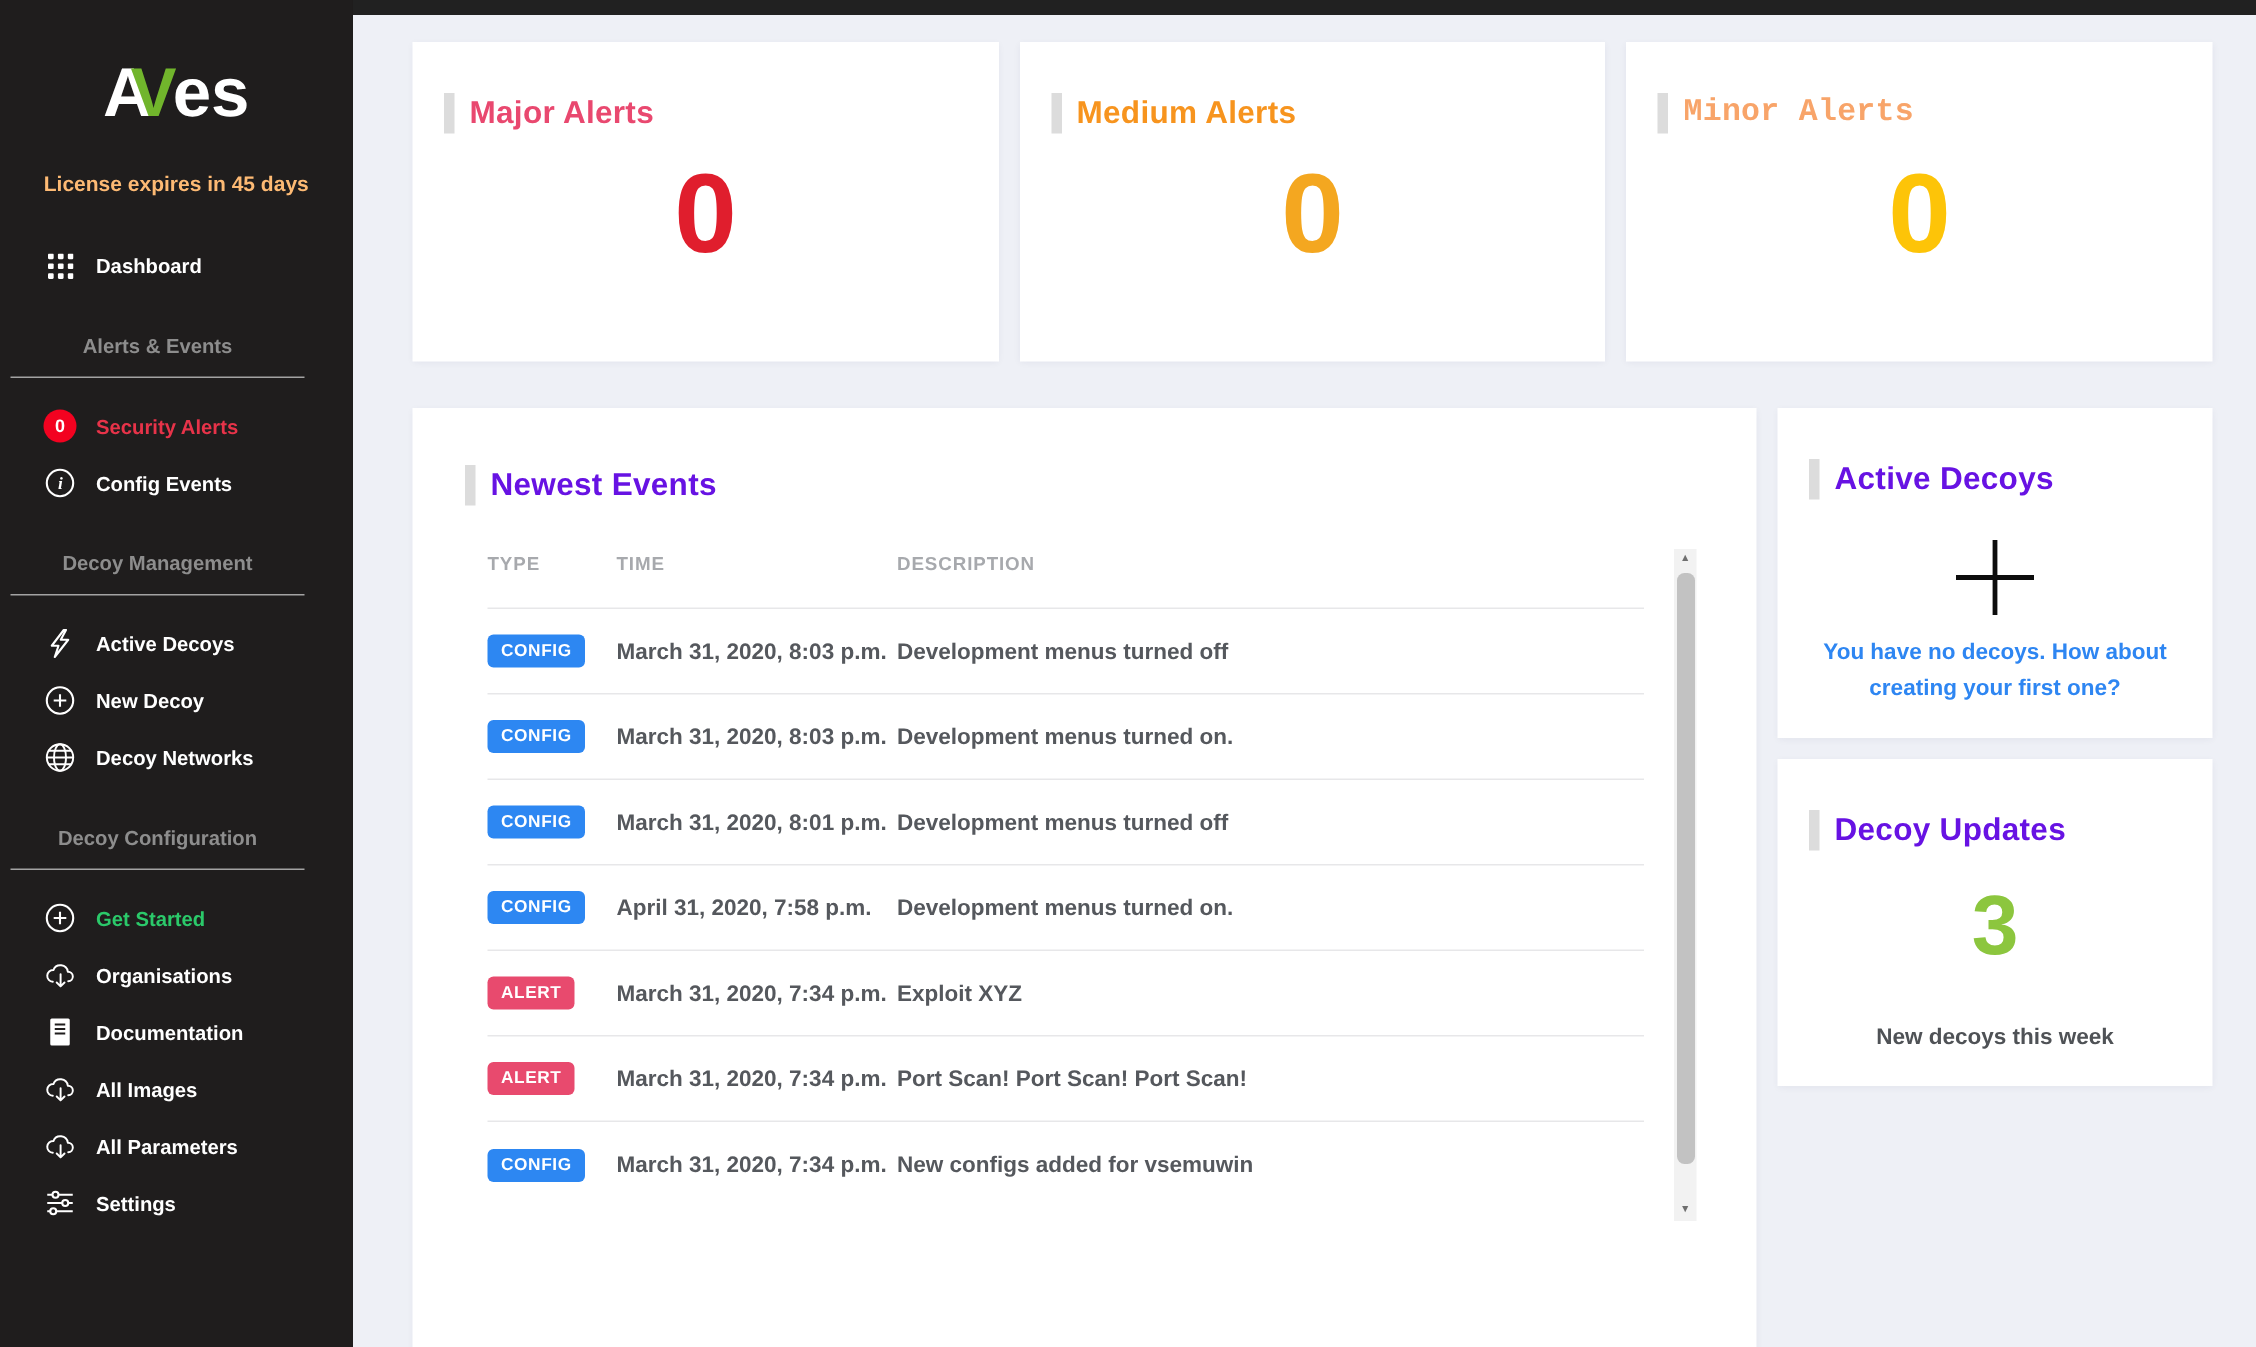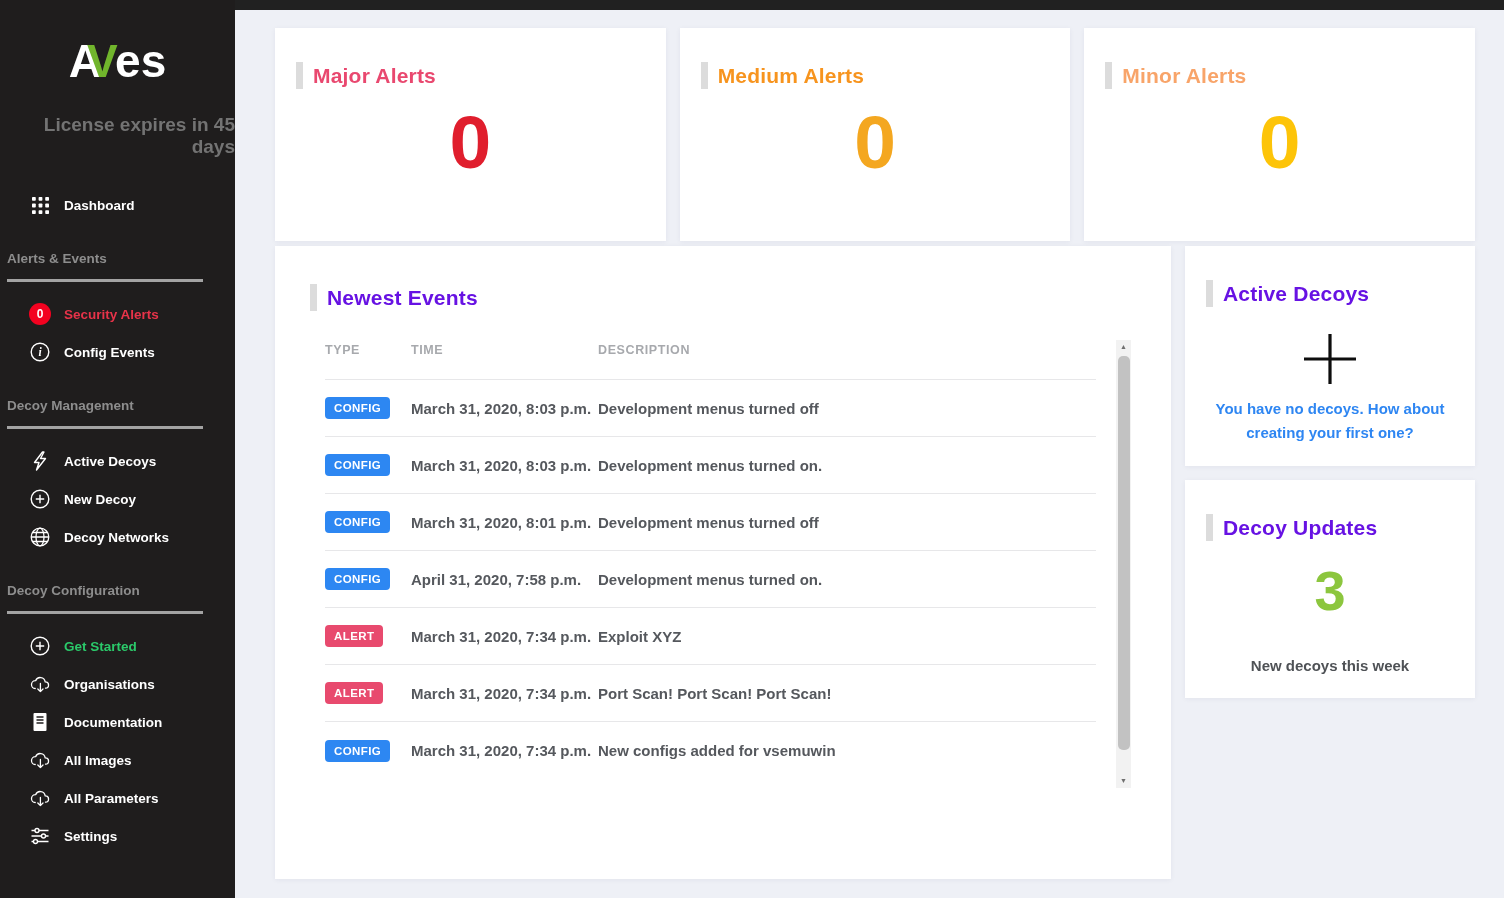--- a/index.html
+++ b/index.html
@@ -11,44 +11,45 @@
   }
   
   .sidebar {
     position: fixed; left: 0; top: 0; width: 235px; height: 898px;
     background: #1f1d1d; color: #fff; z-index: 5;
   }
   .logo { text-align: center; margin-top: 38px; font-size: 46px; font-weight: bold; letter-spacing: 0; line-height: 1; user-select: none; }
   .logo-a { color: #fff; }
   .logo-v { color: #71b52c; margin-left: -15px; }
   .logo-es { color: #fff; font-weight: bold; }
-  .license { text-align: right; margin-top: 30px; font-size: 19px; font-weight: bold; color: #737373; }
+  .license { text-align: center; margin-top: 30px; font-size: 14px; font-weight: bold; color: #fdba74; }
   .nav-item {
     display: flex; align-items: center; gap: 13px;
     padding: 8px 10px 8px 29px; cursor: pointer;
     font-size: 13.5px; font-weight: bold; color: #fff;
   }
   .nav-item.dashboard { margin-top: 28px; text-align: right; }
   .nav-icon { width: 22px; height: 22px; display: flex; align-items: center; justify-content: center; flex: 0 0 22px; }
   .badge-circle {
     background: #f30220; border-radius: 50%; width: 22px; height: 22px;
     display: flex; align-items: center; justify-content: center;
     color: #fff; font-size: 12px; font-weight: bold;
   }
   .nav-section { margin-top: 27px; }
   .section-title {
     color: #8d8d8d; font-size: 13.5px; font-weight: bold;
     margin: 0 32px 13px 7px; padding: 0 0 13px 0;
-    border-bottom: 3px solid #a3a3a3;
+    border-bottom: 1px solid #a3a3a3;
+    text-align: center;
   }
   
   .main { margin-left: 235px; }
   .topstrip { height: 10px; background: #212121; }
   .content { padding: 18px 29px 0 40px; }
-  .stats-row { display: flex; gap: 14px; margin-bottom: 5px; }
+  .stats-row { display: flex; gap: 14px; margin-bottom: 31px; }
   .card {
     background: #fff; box-shadow: 0 1px 5px rgba(40,40,80,0.06);
   }
   .stat-card { flex: 1; height: 213px; }
   .card-title { display: flex; align-items: center; gap: 10px; padding: 34px 0 0 21px; }
   .title-bar { width: 7px; height: 27px; background: #dcdcdc; flex: 0 0 7px; }
   .card-title h2 { font-size: 21px; font-weight: bold; letter-spacing: 0.2px; }
   .stat-value { text-align: center; font-size: 75px; font-weight: bold; margin-top: 16px; line-height: 1; }
   .main-row { display: flex; gap: 14px; align-items: flex-start; border-radius: 16px; }
   
@@ -245,21 +246,21 @@
         <div class="card stat-card">
           <div class="card-title">
             <span class="title-bar"></span>
             <h2 style="color: rgb(247, 148, 30);">Medium Alerts</h2>
           </div>
           <div class="stat-value" style="color: rgb(244, 167, 32);">0</div>
         </div>
         <div class="card stat-card">
           <div class="card-title">
             <span class="title-bar"></span>
-            <h2 style="color: rgb(248, 164, 105);">Minor Alerts</h2>
+            <h2 style="color: rgb(248, 164, 105); font-family: Liberation Mono, monospace;">Minor Alerts</h2>
           </div>
           <div class="stat-value" style="color: rgb(253, 196, 8);">0</div>
         </div>
       </div>
 
     <div class="main-row">
 
       <section class="card events-panel">
         <div class="card-title">
           <span class="title-bar"></span>

